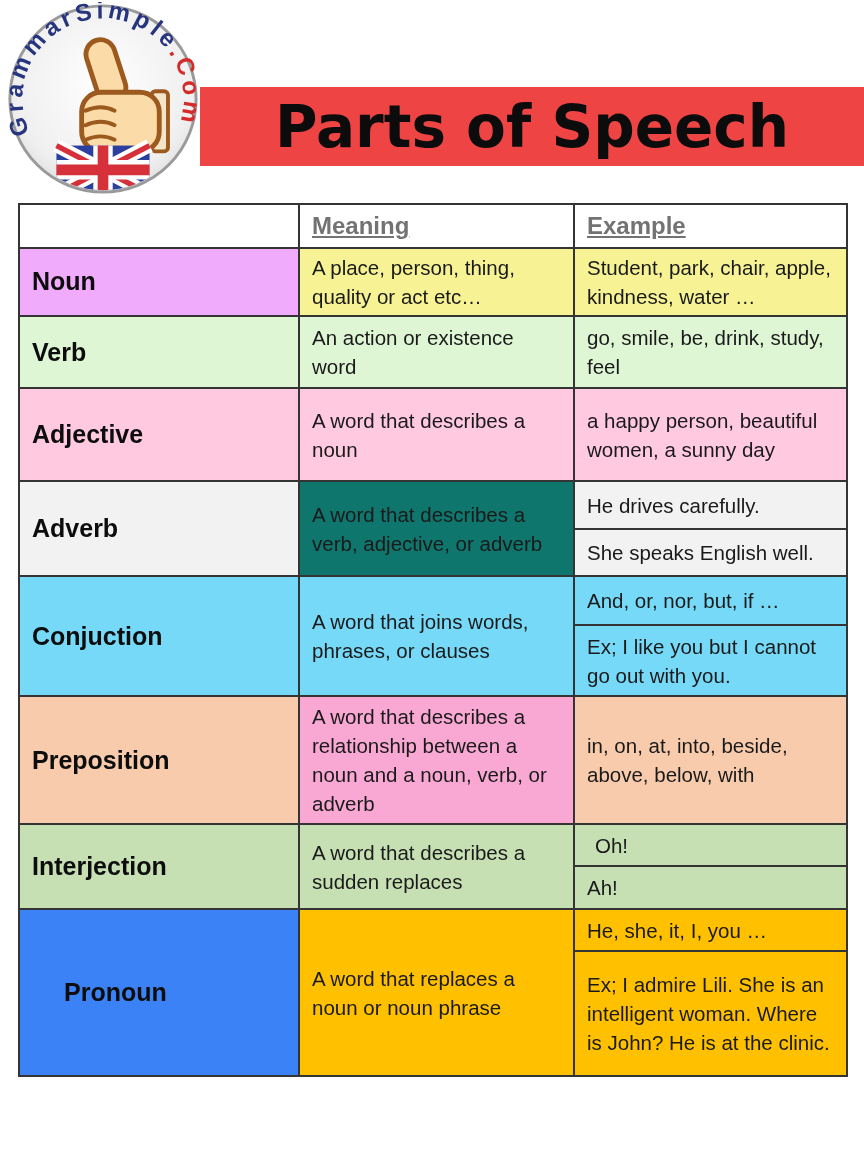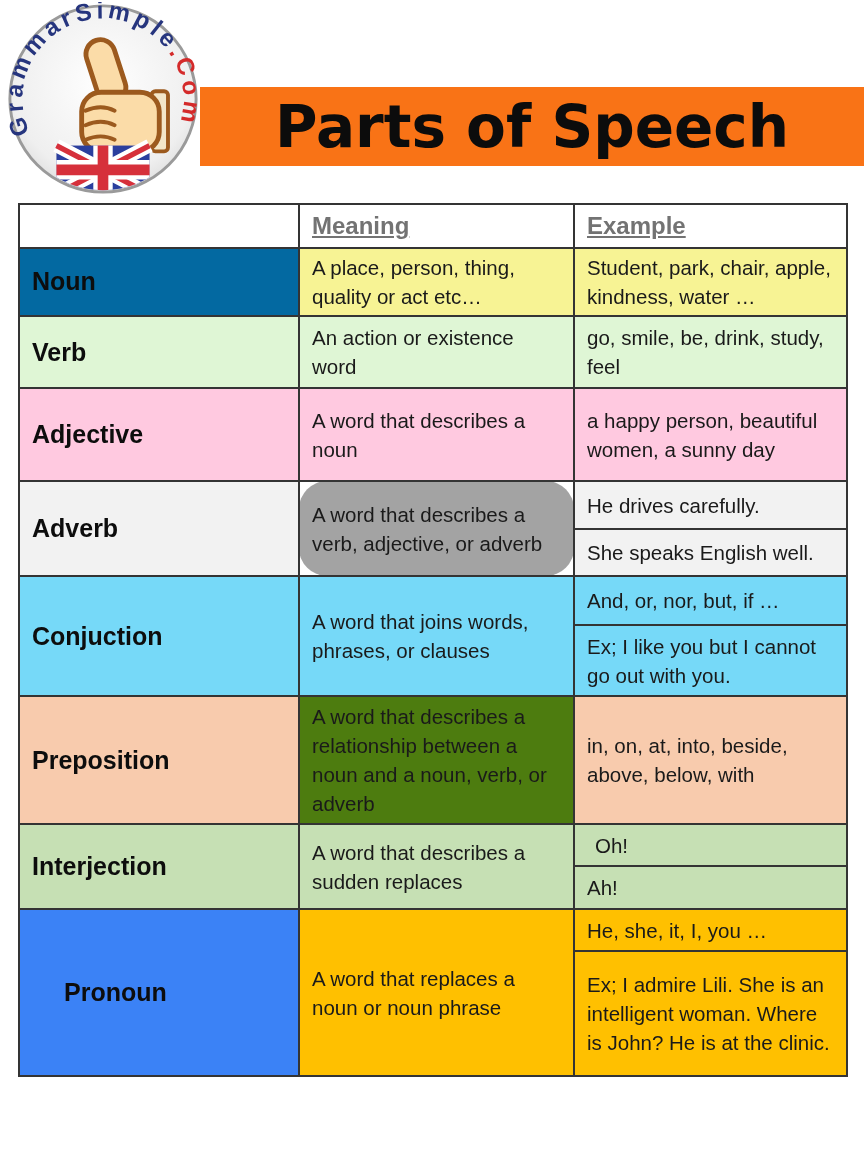--- a/index.html
+++ b/index.html
@@ -42,21 +42,21 @@
     position:absolute; top:1094px; right:16px;
     font-size:43px; letter-spacing:0.5px; white-space:nowrap;
   }
   .footer span { border-bottom:3px solid currentColor; padding-bottom:1px; }
 </style>
 </head>
 <body>
 
 <div class="page">
 
-  <div class="banner" style="background-color: #f97316;">
+  <div class="banner" style="background-color: #ef4444;">
     <h1 class="title">Parts of Speech</h1>
   </div>
 
   <svg class="logo" viewBox="0 0 200 200">
     <defs>
       <radialGradient id="gl" cx="50%" cy="42%" r="65%">
         <stop offset="0%" stop-color="#ffffff"></stop>
         <stop offset="75%" stop-color="#efefef"></stop>
         <stop offset="100%" stop-color="#d7d7d7"></stop>
       </radialGradient>
@@ -98,58 +98,58 @@
       </colgroup>
 
     <tbody>
         <tr style="height:44px">
       <th></th>
       <th>Meaning</th>
       <th>Example</th>
     </tr>
 
     <tr style="height:68px">
-      <td class="label" style="background-color: #0369a1;">Noun</td>
+      <td class="label" style="background-color: #f0abfc;">Noun</td>
       <td style="background-color: rgb(247, 243, 148); margin-left: 14px;">A place, person, thing, quality or act etc…</td>
       <td style="background-color: rgb(247, 243, 148);">Student, park, chair, apple, kindness, water …</td>
     </tr>
 
     <tr style="height:72px">
       <td class="label" style="background-color: rgb(223, 246, 213);">Verb</td>
       <td style="background-color: rgb(223, 246, 213);">An action or existence word</td>
       <td style="background-color: rgb(223, 246, 213);">go, smile, be, drink, study, feel</td>
     </tr>
 
     <tr style="height:93px">
       <td class="label" style="background-color: rgb(255, 201, 224);">Adjective</td>
       <td style="background-color: rgb(255, 201, 224);">A word that describes a noun</td>
       <td style="background-color: rgb(255, 201, 224);">a happy person, beautiful women, a sunny day</td>
     </tr>
 
     <tr style="height:48px">
       <td class="label" rowspan="2" style="background-color: rgb(242, 242, 242);">Adverb</td>
-      <td rowspan="2" style="background-color: #a3a3a3; border-radius: 28px;">A word that describes a verb, adjective, or adverb</td>
+      <td rowspan="2" style="background-color: #0f766e;">A word that describes a verb, adjective, or adverb</td>
       <td style="background-color: rgb(242, 242, 242);">He drives carefully.</td>
     </tr>
     <tr style="height:47px">
       <td class="sub-b" style="background-color: rgb(242, 242, 242);">She speaks English well.</td>
     </tr>
 
     <tr style="height:49px">
       <td class="label" rowspan="2" style="background-color: rgb(118, 217, 248);">Conjuction</td>
       <td rowspan="2" style="background-color: rgb(118, 217, 248);">A word that joins words, phrases, or clauses</td>
       <td style="background-color: rgb(118, 217, 248);">And, or, nor, but, if …</td>
     </tr>
     <tr style="height:71px">
       <td class="sub-b" style="background-color: rgb(118, 217, 248);">Ex; I like you but I cannot go out with you.</td>
     </tr>
 
     <tr style="height:128px">
       <td class="label" style="background-color: rgb(248, 203, 173);">Preposition</td>
-      <td style="background-color: #4d7c0f;">A word that describes a relationship between a noun and a noun, verb, or adverb</td>
+      <td style="background-color: #f9a8d4;">A word that describes a relationship between a noun and a noun, verb, or adverb</td>
       <td style="background-color: rgb(248, 203, 173);">in, on, at, into, beside, above, below, with</td>
     </tr>
 
     <tr style="height:42px">
       <td class="label" rowspan="2" style="background-color: rgb(198, 224, 180);">Interjection</td>
       <td rowspan="2" style="background-color: rgb(198, 224, 180);">A word that describes a sudden replaces</td>
       <td style="background-color: rgb(198, 224, 180); padding-left: 20px;">Oh!</td>
     </tr>
     <tr style="height:43px">
       <td class="sub-b" style="background-color: rgb(198, 224, 180);">Ah!</td>

